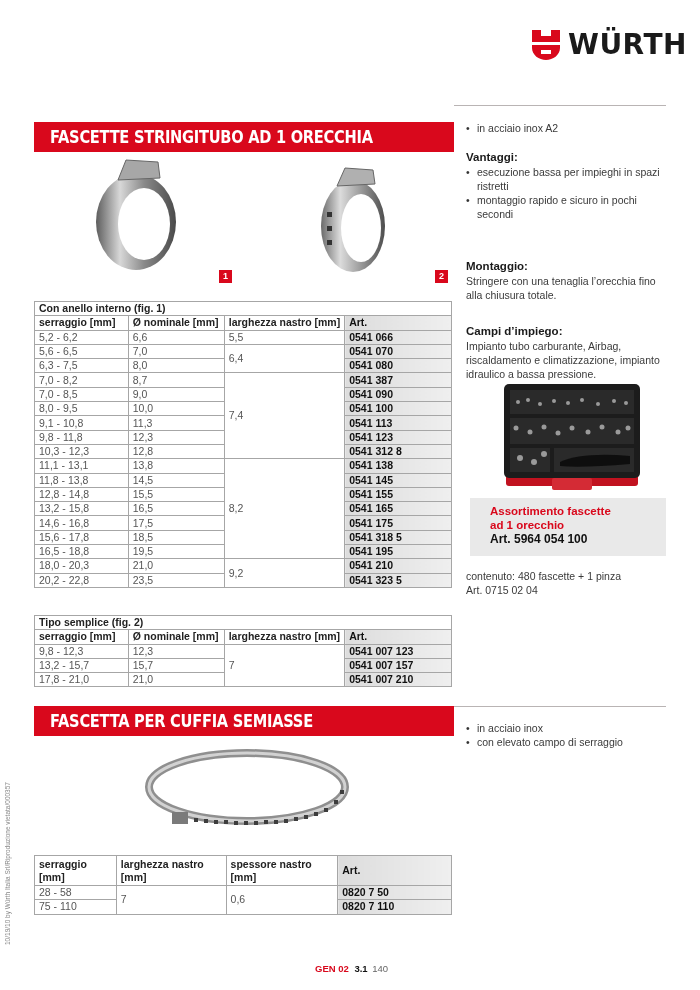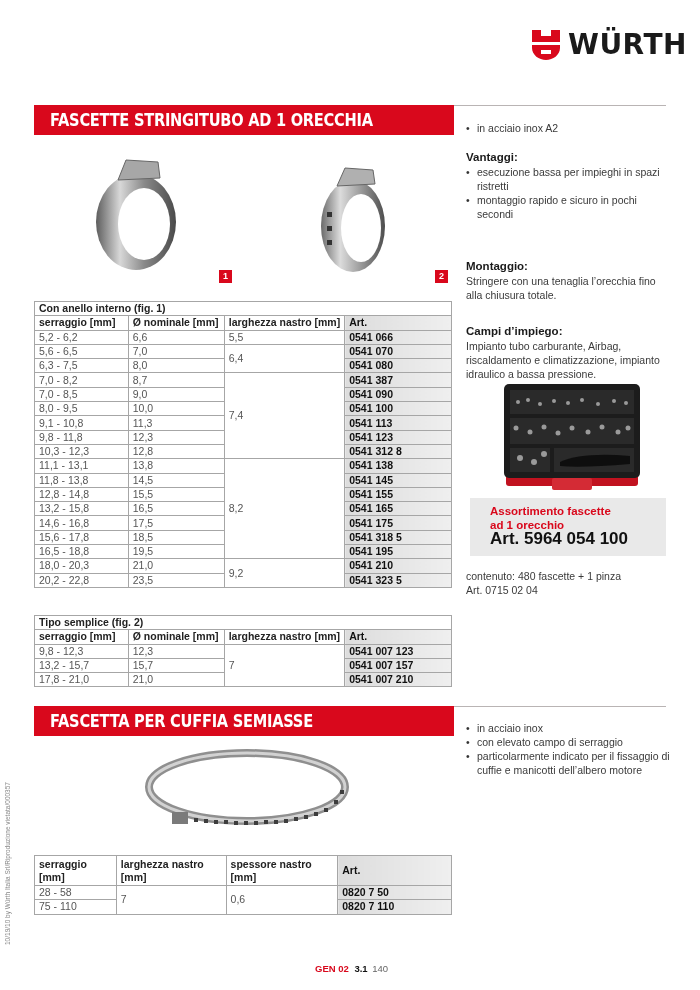--- a/index.html
+++ b/index.html
@@ -31,21 +31,21 @@
 
   
   .rtext { position: absolute; left: 466px; width: 208px; font-size: 10.5px; line-height: 14px; color: #3a3a3a; }
   .rtext h4 { font-size: 11.5px; font-weight: bold; color: #1a1a1a; margin-bottom: 1px; }
   .rtext ul { list-style: none; }
   .rtext li { position: relative; padding-left: 11px; }
   .rtext li::before { content: "•"; position: absolute; left: 0; top: 0; color: #333; }
 
   .kit-box { position: absolute; left: 470px; top: 498px; width: 196px; height: 58px; background: #e9e9e9; padding: 6px 20px; }
   .kit-box .kt { color: #d9081c; font-weight: bold; font-size: 11.5px; line-height: 14px; }
-  .kit-box .ka { color: #111; font-weight: bold; font-size: 17px; line-height: 14px; }
+  .kit-box .ka { color: #111; font-weight: bold; font-size: 12px; line-height: 14px; }
 
   .side-note { position: absolute; left: 4px; top: 945px; transform: rotate(-90deg); transform-origin: left top; font-size: 6.5px; color: #888; white-space: nowrap; }
 
   .footer { position: absolute; top: 963px; left: 315px; font-size: 9.5px; white-space: nowrap; }
   .footer .gen { color: #d9081c; font-weight: bold; }
   .footer .sec { color: #111; font-weight: bold; margin-left: 3px; }
   .footer .pg { color: #666; margin-left: 2px; }
 </style>
 </head>
 <body>
@@ -53,21 +53,21 @@
 <div class="logo">
   <div class="logo-mark">
     <svg width="28" height="30" viewBox="0 0 28 30">
       <path d="M0 0 H9 V6 H19 V0 H28 V12 H0 Z" fill="#d9081c"></path>
       <path d="M0 15 H28 V18 C28 25 21 30 14 30 C7 30 0 25 0 18 Z M9 20 V24 H19 V20 Z" fill="#d9081c" fill-rule="evenodd"></path>
     </svg>
   </div>
   <span class="logo-text">WÜRTH</span>
 </div>
 
-<div class="section-bar" style="top:105px;">
+<div class="section-bar" style="top:122px;">
   <span class="title">FASCETTE STRINGITUBO AD 1 ORECCHIA</span>
 </div>
 <div class="section-rule" style="top:105px;"></div>
 
 <div class="product" style="left:88px; top:150px; width:100px; height:130px;">
   <svg width="100" height="130" viewBox="0 0 100 130">
     <defs>
       <linearGradient id="g1" x1="0" y1="0" x2="1" y2="0">
         <stop offset="0" stop-color="#5d5d5d"></stop>
           <stop offset="0.3" stop-color="#d8d8d8"></stop>
@@ -316,21 +316,20 @@
 
 <div class="section-bar" style="top:706px;">
   <span class="title">FASCETTA PER CUFFIA SEMIASSE</span>
 </div>
 <div class="section-rule" style="top:706px;"></div>
 
 <div class="rtext" style="top:721px;">
   <ul>
     <li>in acciaio inox</li>
     <li>con elevato campo di serraggio</li>
-    <li>particolarmente indicato per il fissaggio di cuffie e manicotti dell’albero motore</li>
   </ul>
 </div>
 
 <div class="product" style="left:142px; top:742px; width:210px; height:95px;">
   <svg width="210" height="95" viewBox="0 0 210 95">
     <ellipse cx="105" cy="45" rx="98" ry="34" fill="none" stroke="#8f8f8f" stroke-width="8"></ellipse>
     <ellipse cx="105" cy="45" rx="98" ry="34" fill="none" stroke="#d2d2d2" stroke-width="3"></ellipse>
     <g fill="#3d3d3d">
       <rect x="52" y="76" width="4" height="4"></rect>
         <rect x="62" y="77" width="4" height="4"></rect>

